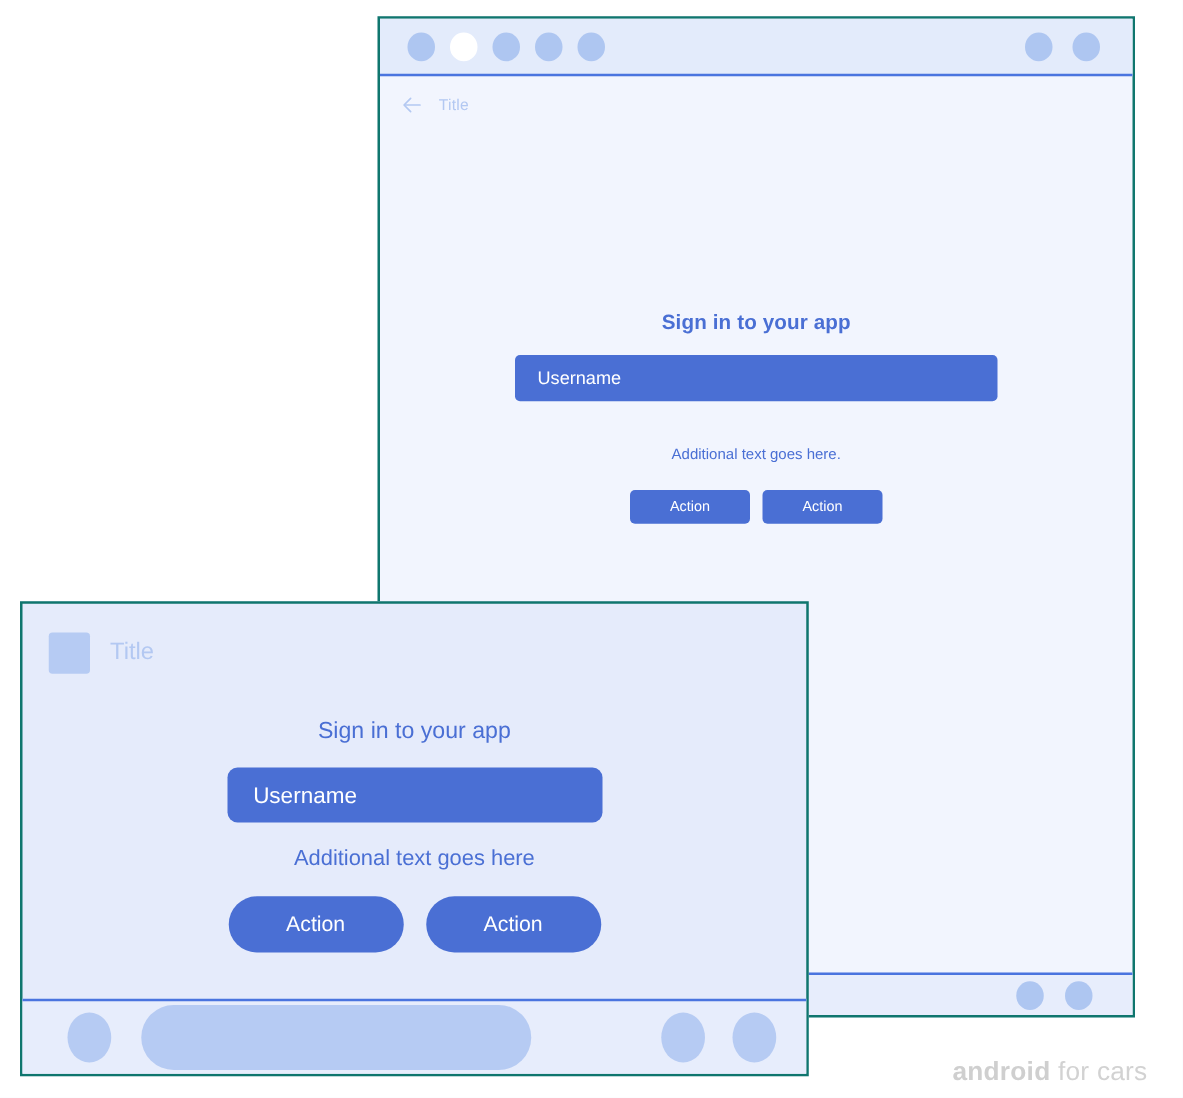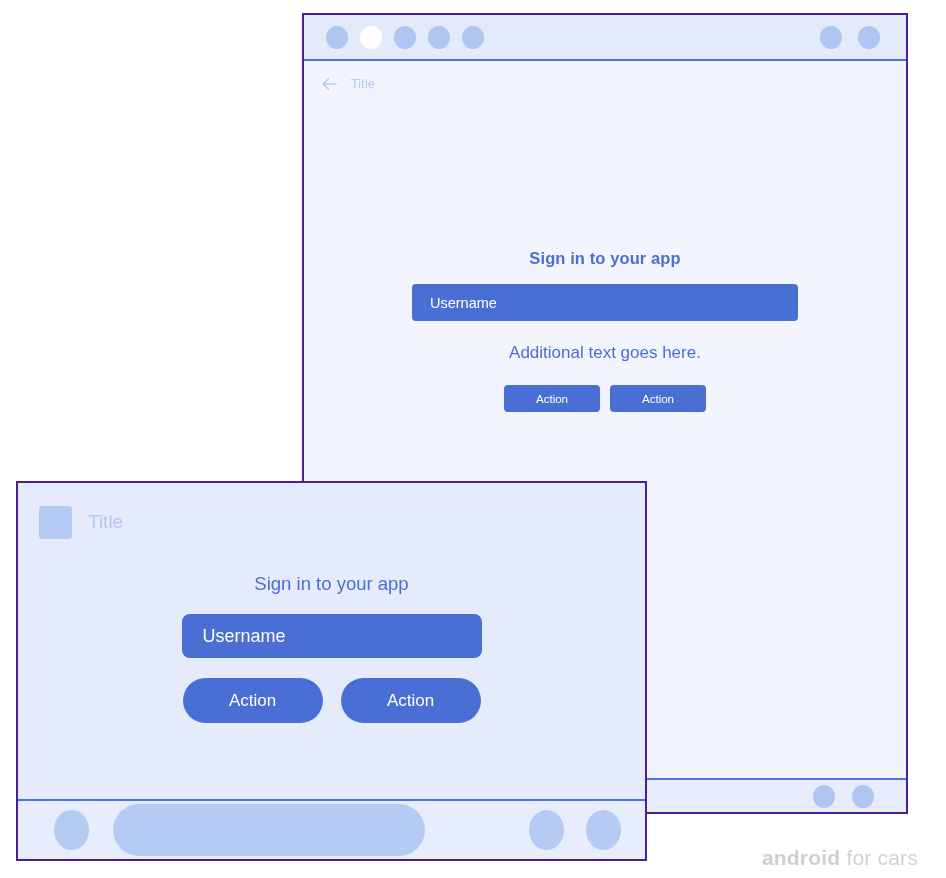--- a/index.html
+++ b/index.html
@@ -13,21 +13,21 @@
     position: relative;
     overflow: hidden;
     font-family: "Liberation Sans", sans-serif;
     -webkit-font-smoothing: antialiased;
   }
 
   
   .window {
     position: absolute;
     box-sizing: border-box;
-    border: 2px solid #4c1d95;
+    border: 2px solid #0f766e;
     display: flex;
     flex-direction: column;
   }
 
   
   #back-window {
     left: 302px;
     top: 13px;
     width: 606px;
     height: 801px;
@@ -113,23 +113,23 @@
     display: flex;
     align-items: center;
     box-sizing: border-box;
     padding-left: 18px;
   }
   .back-input-value {
     color: #ffffff;
     font-size: 14.5px;
   }
   .back-helper {
-    margin-top: 22px;
+    margin-top: 35px;
     color: #4a6fd4;
-    font-size: 17px;
+    font-size: 12px;
   }
   .back-actions {
     margin-top: 22px;
     display: flex;
     gap: 10px;
   }
   .back-action-btn {
     width: 96px;
     height: 27px;
     background: #4a6fd4;
@@ -342,20 +342,21 @@
     <span class="front-appbar-title">Title</span>
   </div>
 
   <div class="front-body">
     <div class="front-heading">Sign in to your app</div>
 
     <div class="front-input">
       <span class="front-input-value" aria-placeholder="Username">Username</span>
     </div>
 
+    <div class="front-helper">Additional text goes here</div>
 
     <div class="front-actions">
       <button class="front-action-btn">Action</button>
       <button class="front-action-btn">Action</button>
     </div>
   </div>
 
   <div class="front-navbar">
     <div class="front-nav-dot"></div>
     <div class="front-nav-pill"></div>

